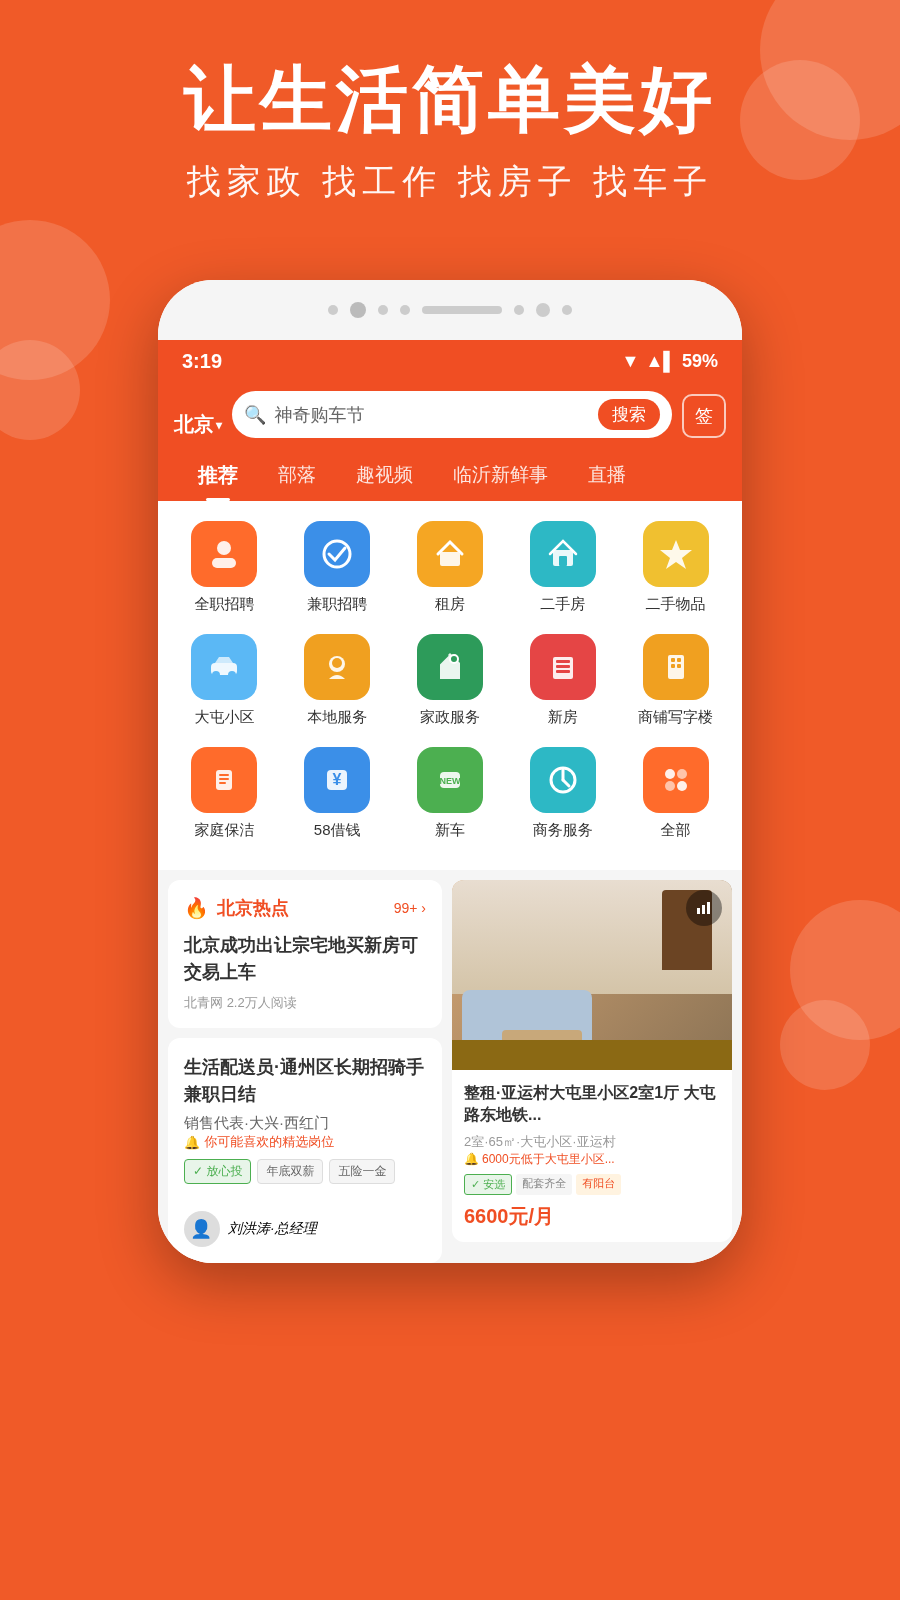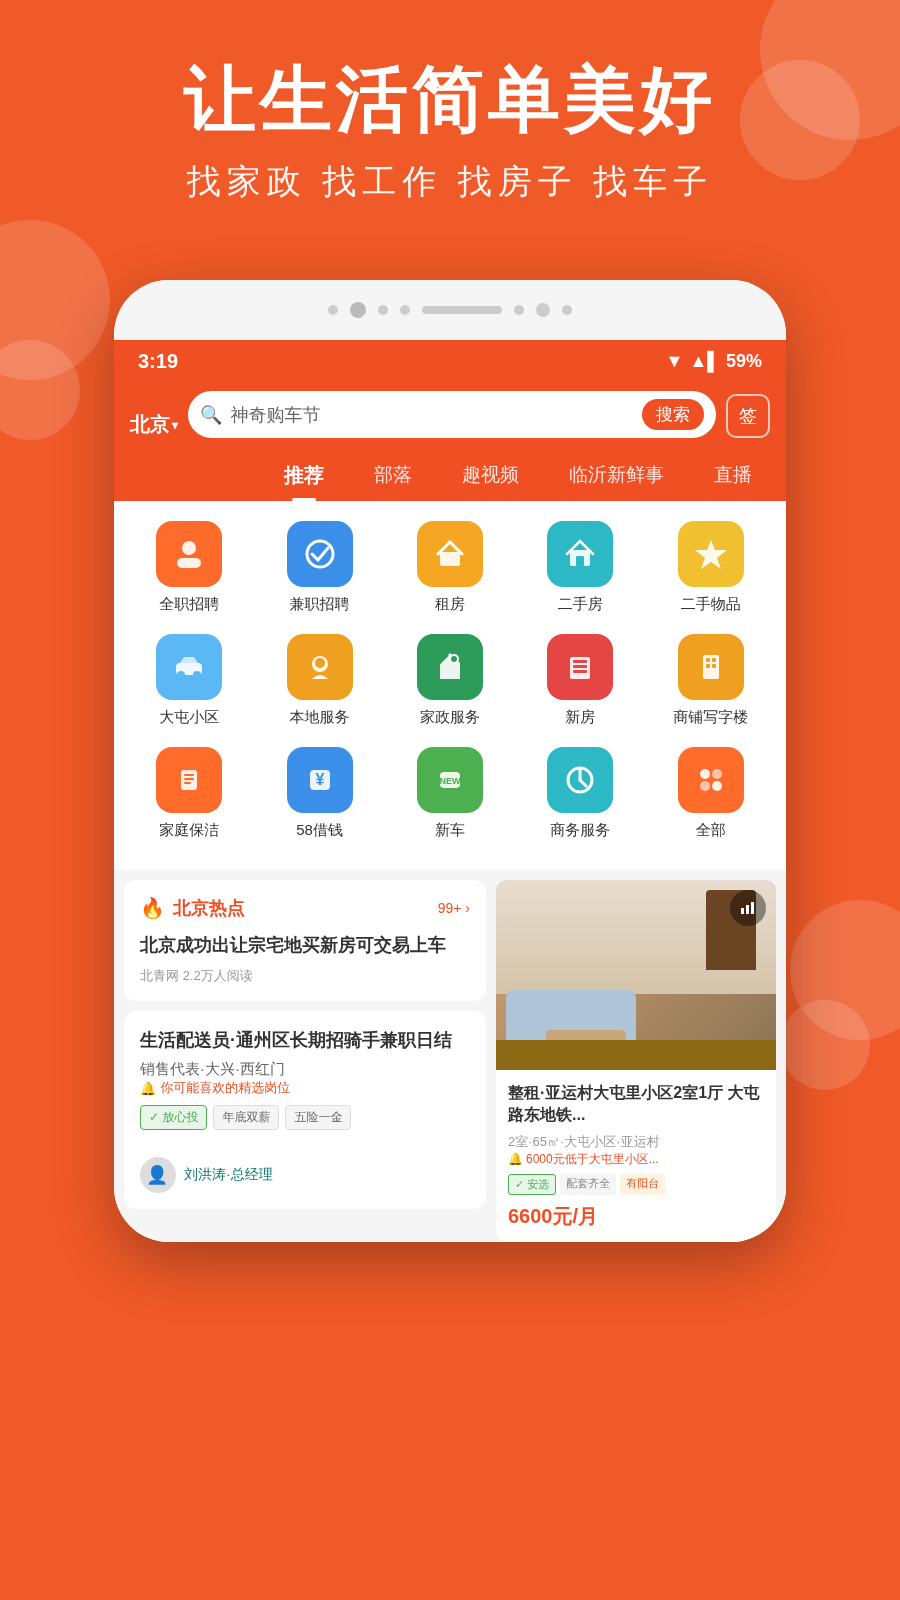--- a/index.html
+++ b/index.html
@@ -44,21 +44,21 @@
       letter-spacing: 6px;
       font-weight: 400;
     }
 
     
     .phone-container {
       position: absolute;
       top: 280px;
       left: 50%;
       transform: translateX(-50%);
-      width: 672px;
+      width: 584px;
     }
 
     .phone-mockup {
       background: #fff;
       border-radius: 55px;
       box-shadow: 0 20px 60px rgba(0,0,0,0.3);
       overflow: hidden;
       position: relative;
     }
 
@@ -169,23 +169,22 @@
       align-items: center;
       justify-content: center;
       color: #fff;
       font-size: 18px;
     }
 
     
     .nav-tabs {
       background: #f04e23;
       display: flex;
-      padding: 0 16px 0;
-      gap: 14px;
-      justify-content: flex-end;
+      padding: 0 22px 0;
+      gap: 4px;
     }
     .nav-tab {
       padding: 10px 18px 12px;
       font-size: 19px;
       color: rgba(255,255,255,0.85);
       position: relative;
     }
     .nav-tab.active {
       color: #fff;
       font-weight: 700;
@@ -361,21 +360,22 @@
       border-radius: 50%;
       background: #ddd;
       overflow: hidden;
       display: flex;
       align-items: center;
       justify-content: center;
       font-size: 18px;
     }
     .job-poster-name {
       font-size: 14px;
-      color: #0f766e;
+      color: #000000;
+      font-style: italic;
     }
 
     
     .right-col {
       width: 280px;
       display: flex;
       flex-direction: column;
       gap: 0;
     }
     .property-card {

